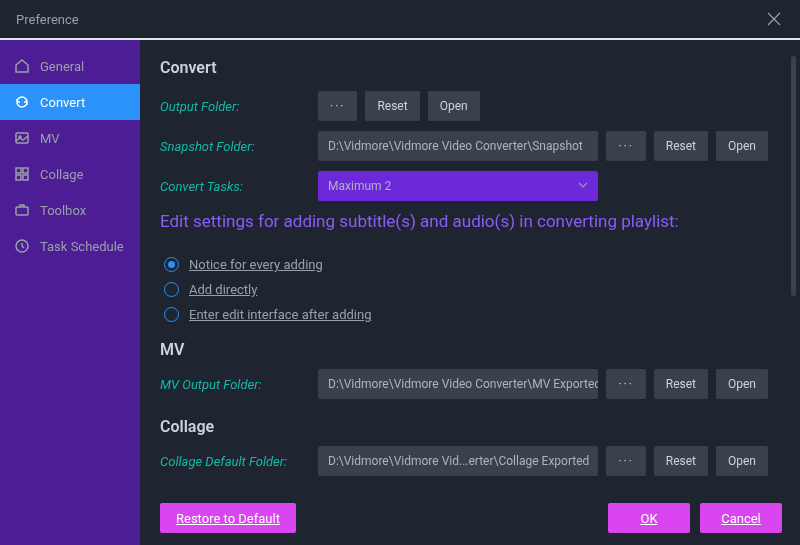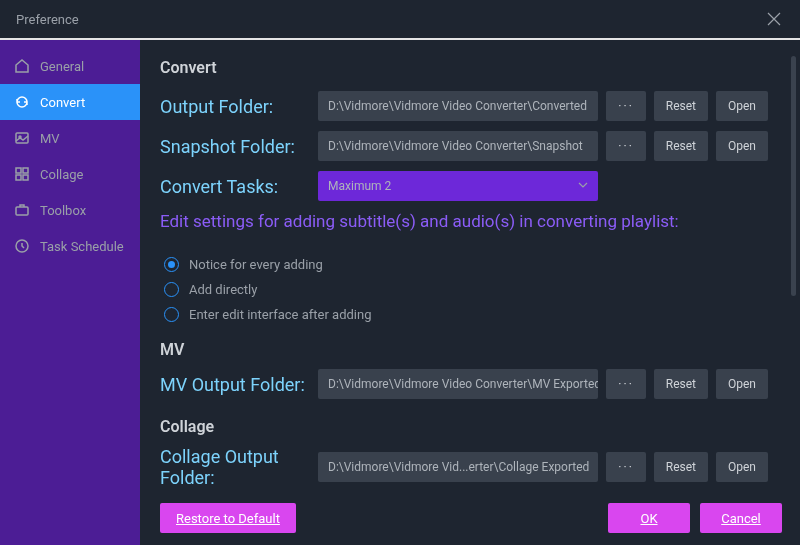--- a/index.html
+++ b/index.html
@@ -13,30 +13,30 @@
 .sidebar { width: 140px; background: #4c1d95; padding-top: 8px; }
 .sidebar-item { display: flex; align-items: center; gap: 10px; padding: 10px 14px; color: #9aa0a8; cursor: pointer; font-size: 13px; }
 .sidebar-item.active { background: #2a92f9; color: #fff; }
 .sidebar-item .icon { width: 16px; height: 16px; display: flex; align-items: center; justify-content: center; }
 .sidebar-item .icon svg { width: 16px; height: 16px; stroke: currentColor; fill: none; stroke-width: 1.5; }
 .content { flex: 1; padding: 16px 18px 12px 20px; position: relative; overflow: hidden; display: flex; flex-direction: column; }
 .scroll-area { flex: 1; overflow: hidden; padding-right: 14px; }
 .section-title { color: #cfd3d8; font-size: 16px; font-weight: 600; margin-bottom: 14px; margin-top: 2px; }
 .section-title.small-gap { margin-top: 18px; margin-bottom: 10px; }
 .row { display: flex; align-items: center; gap: 8px; margin-bottom: 10px; }
-.row-label { width: 150px; color: #7dd3fc; font-size: 18px; flex-shrink: 0; }
+.row-label { width: 150px; color: #14b8a6; font-size: 13px; flex-shrink: 0; font-style: italic; }
 .path-box { flex: 1; background: #39414d; color: #aeb4bb; padding: 8px 10px; font-size: 12px; border-radius: 2px; white-space: nowrap; overflow: hidden; text-overflow: ellipsis; height: 30px; display: flex; align-items: center; }
 .btn { background: #39414d; color: #cfd3d8; border: none; padding: 0 12px; height: 30px; font-size: 12px; cursor: pointer; border-radius: 2px; min-width: 48px; display: flex; align-items: center; justify-content: center; }
 .btn.ellipsis { min-width: 36px; letter-spacing: 2px; }
 .select-box { width: 280px; background: #6d28d9; color: #aeb4bb; padding: 0 10px; font-size: 12px; border-radius: 2px; height: 30px; display: flex; align-items: center; justify-content: space-between; cursor: pointer; }
 .select-box svg { width: 10px; height: 10px; }
 .checkbox-row { display: flex; align-items: center; gap: 8px; margin: 14px 0 12px 0; }
 .checkbox-box { width: 15px; height: 15px; border: 1.5px solid #6a7280; border-radius: 2px; cursor: pointer; flex-shrink: 0; }
 .help-text { color: #8b5cf6; font-size: 17px; margin-bottom: 26px; }
-.radio-row { display: flex; align-items: center; gap: 10px; margin: 10px 0; padding-left: 4px; }
+.radio-row { display: flex; align-items: center; gap: 10px; margin: 10px 0; padding-left: 4px; text-decoration: underline; }
 .radio-outer { width: 15px; height: 15px; border: 1.5px solid #2a92f9; border-radius: 50%; cursor: pointer; display: flex; align-items: center; justify-content: center; flex-shrink: 0; }
 .radio-inner { width: 7px; height: 7px; background: #2a92f9; border-radius: 50%; }
 .footer { display: flex; align-items: center; gap: 10px; padding-top: 10px; }
 .footer .spacer { flex: 1; }
 .btn-primary { background: #d946ef; color: #fff; border: none; height: 30px; padding: 0 16px; font-size: 13px; cursor: pointer; border-radius: 2px; text-decoration: underline; }
 .btn-primary.wide { min-width: 82px; }
 .scrollbar { position: absolute; right: 4px; top: 16px; width: 5px; height: 240px; background: #3a424e; border-radius: 3px; }
 </style>
 </head>
 <body>
@@ -109,21 +109,20 @@
       </div>
     </div>
 
     <div class="content">
       <div class="scroll-area">
 
         <div class="section-title">Convert</div>
 
         <div class="row">
           <span class="row-label">Output Folder:</span>
-          <div class="path-box">D:\Vidmore\Vidmore Video Converter\Converted</div>
           <button class="btn ellipsis">···</button>
           <button class="btn">Reset</button>
           <button class="btn">Open</button>
         </div>
 
         <div class="row">
           <span class="row-label">Snapshot Folder:</span>
           <div class="path-box">D:\Vidmore\Vidmore Video Converter\Snapshot</div>
           <button class="btn ellipsis">···</button>
           <button class="btn">Reset</button>
@@ -162,21 +161,21 @@
         <div class="row">
           <span class="row-label">MV Output Folder:</span>
           <div class="path-box">D:\Vidmore\Vidmore Video Converter\MV Exported</div>
           <button class="btn ellipsis">···</button>
           <button class="btn">Reset</button>
           <button class="btn">Open</button>
         </div>
 
         <div class="section-title small-gap">Collage</div>
         <div class="row">
-          <span class="row-label">Collage Output Folder:</span>
+          <span class="row-label">Collage Default Folder:</span>
           <div class="path-box">D:\Vidmore\Vidmore Vid...erter\Collage Exported</div>
           <button class="btn ellipsis">···</button>
           <button class="btn">Reset</button>
           <button class="btn">Open</button>
         </div>
 
       </div>
 
       <div class="footer">
         <button class="btn-primary">Restore to Default</button>

